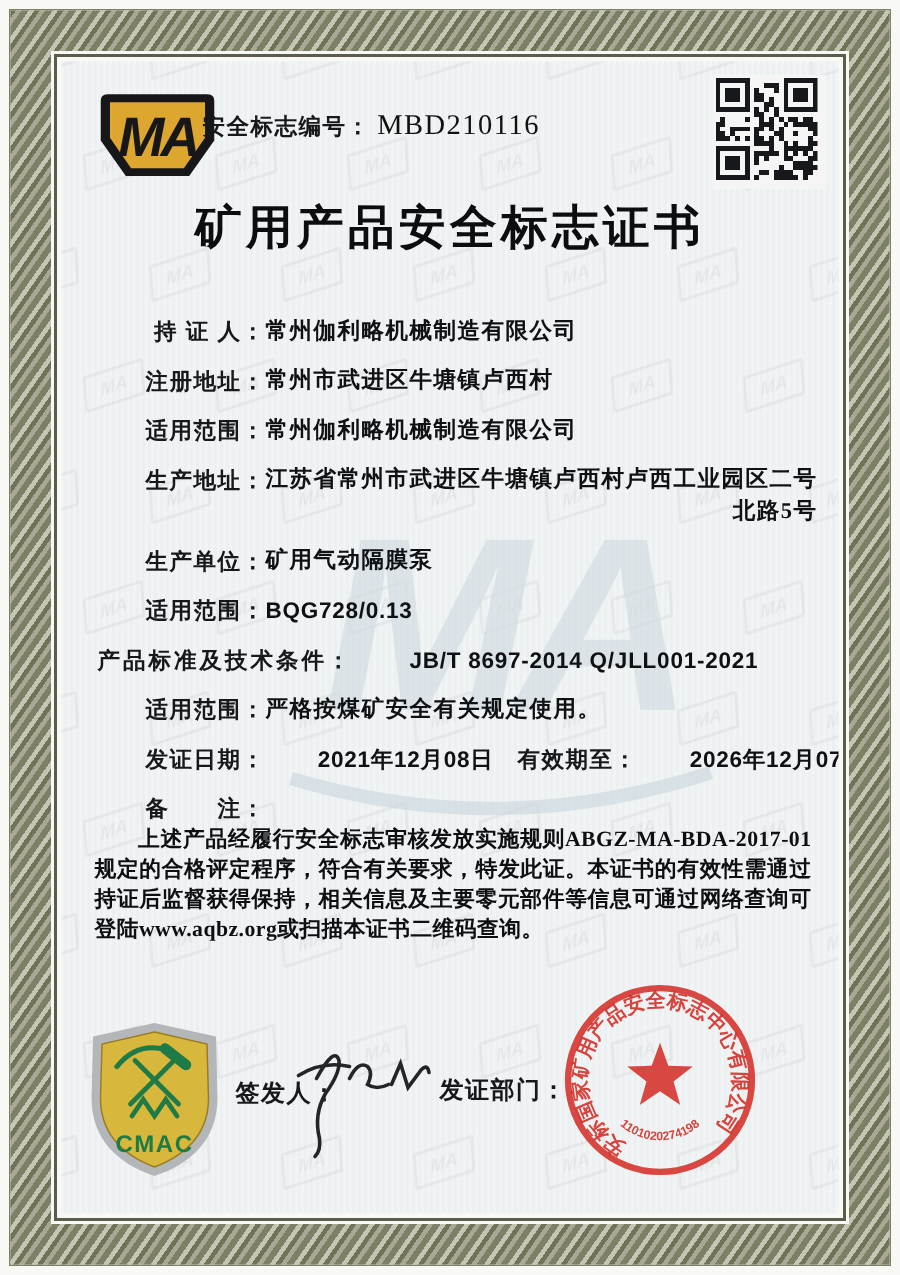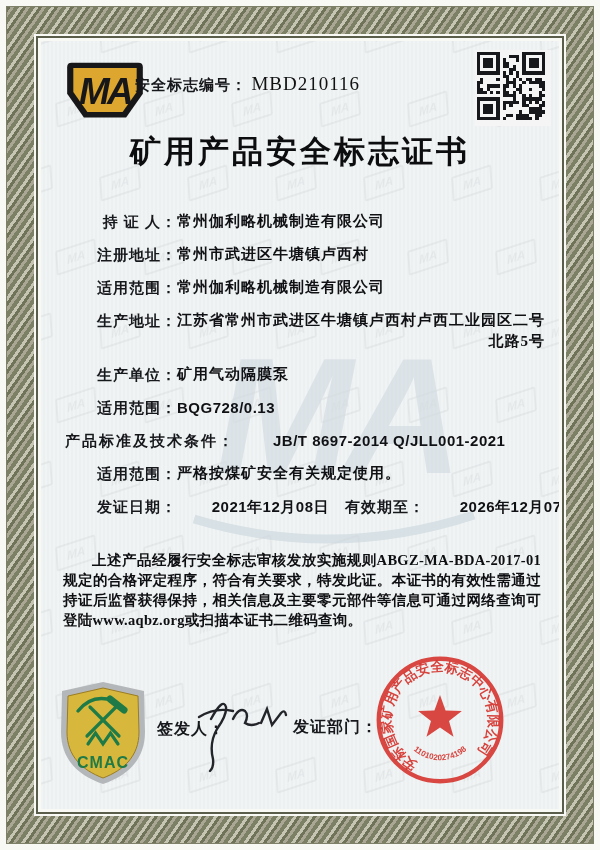--- a/index.html
+++ b/index.html
@@ -329,20 +329,24 @@
         <div class="row">
           <span class="flabel">适用范围：</span>
           <span class="fvalue kai">严格按煤矿安全有关规定使用。</span>
         </div>
         <div class="row dates">
           <span class="flabel">发证日期：</span>
           <span class="fvalue code">2021年12月08日</span>
           <span class="flabel2">有效期至：</span>
           <span class="fvalue code">2026年12月07日</span>
         </div>
+        <div class="row">
+          <span class="flabel">备　　注：</span>
+          <span class="fvalue kai"></span>
+        </div>
       </div>
 
       <div class="para">上述产品经履行安全标志审核发放实施规则ABGZ-MA-BDA-2017-01规定的合格评定程序，符合有关要求，特发此证。本证书的有效性需通过持证后监督获得保持，相关信息及主要零元部件等信息可通过网络查询可登陆www.aqbz.org或扫描本证书二维码查询。</div>
 
       <div class="cmac">
         <svg width="92" height="108" viewBox="0 0 92 106">
           <path d="M46,2 L87,11 L88,52 C88,80 70,96 46,104 C22,96 4,80 4,52 L5,11 Z" fill="#b4b7ba"></path>
           <path d="M46,8 L81,16 L82,52 C82,76 67,90 46,98 C25,90 10,76 10,52 L11,16 Z" fill="#d8b83c" stroke="#9a7c22" stroke-width="1"></path>
           <g stroke="#1E7A46" fill="none" stroke-linecap="round">
             <path d="M30,56 L60,26" stroke-width="3.2"></path>

